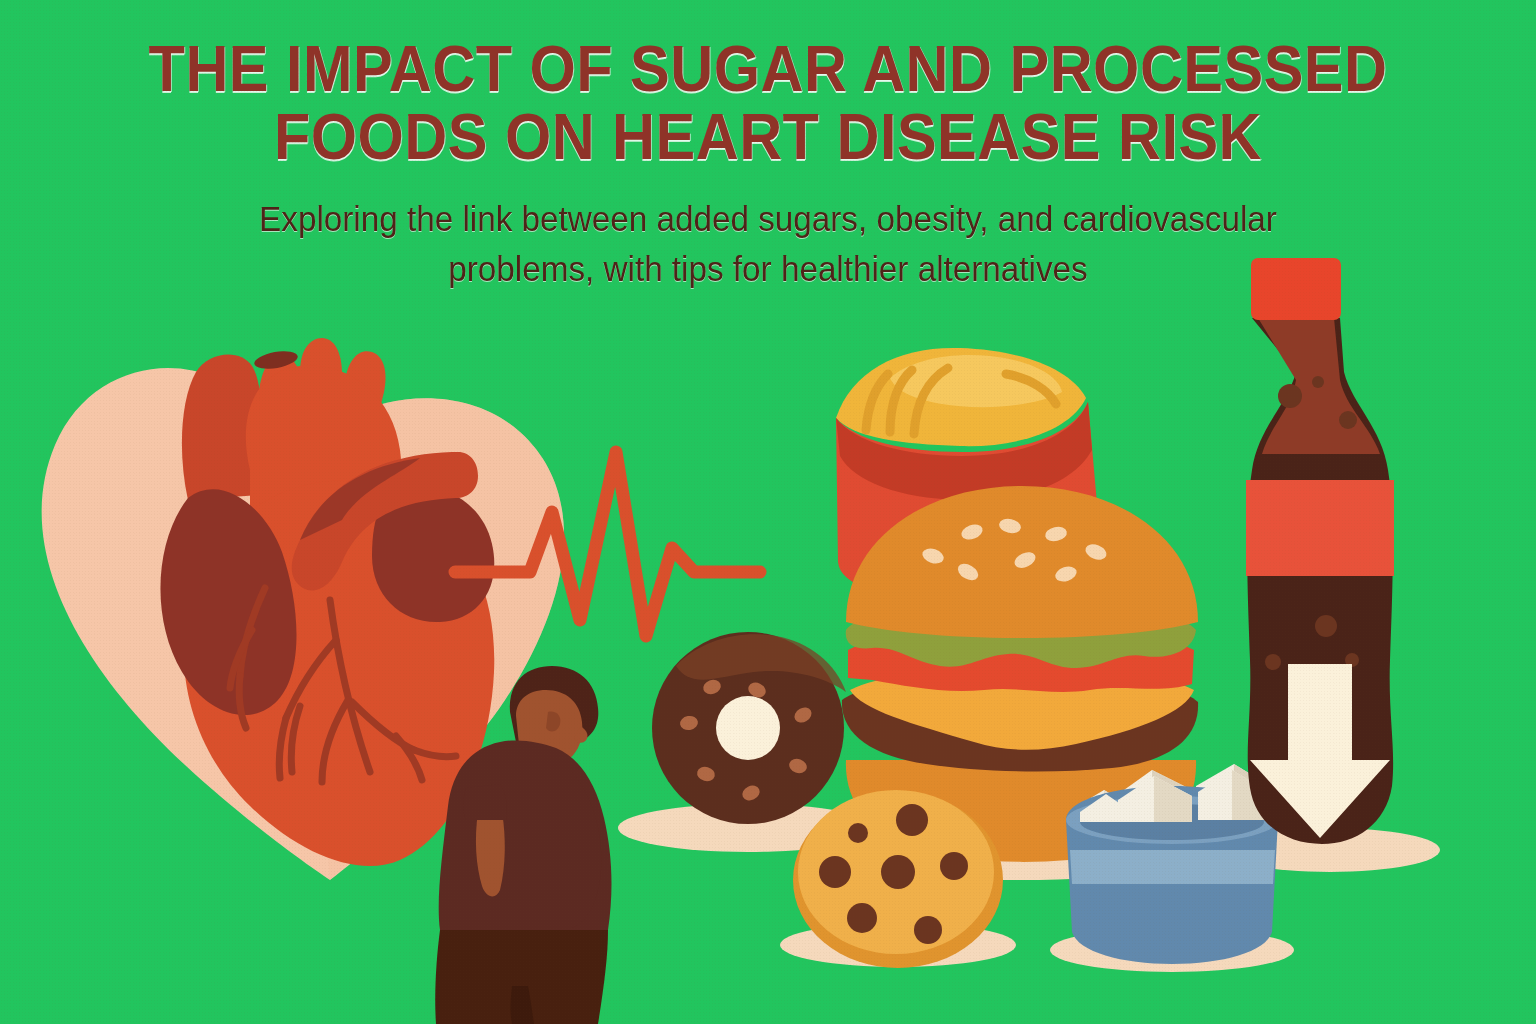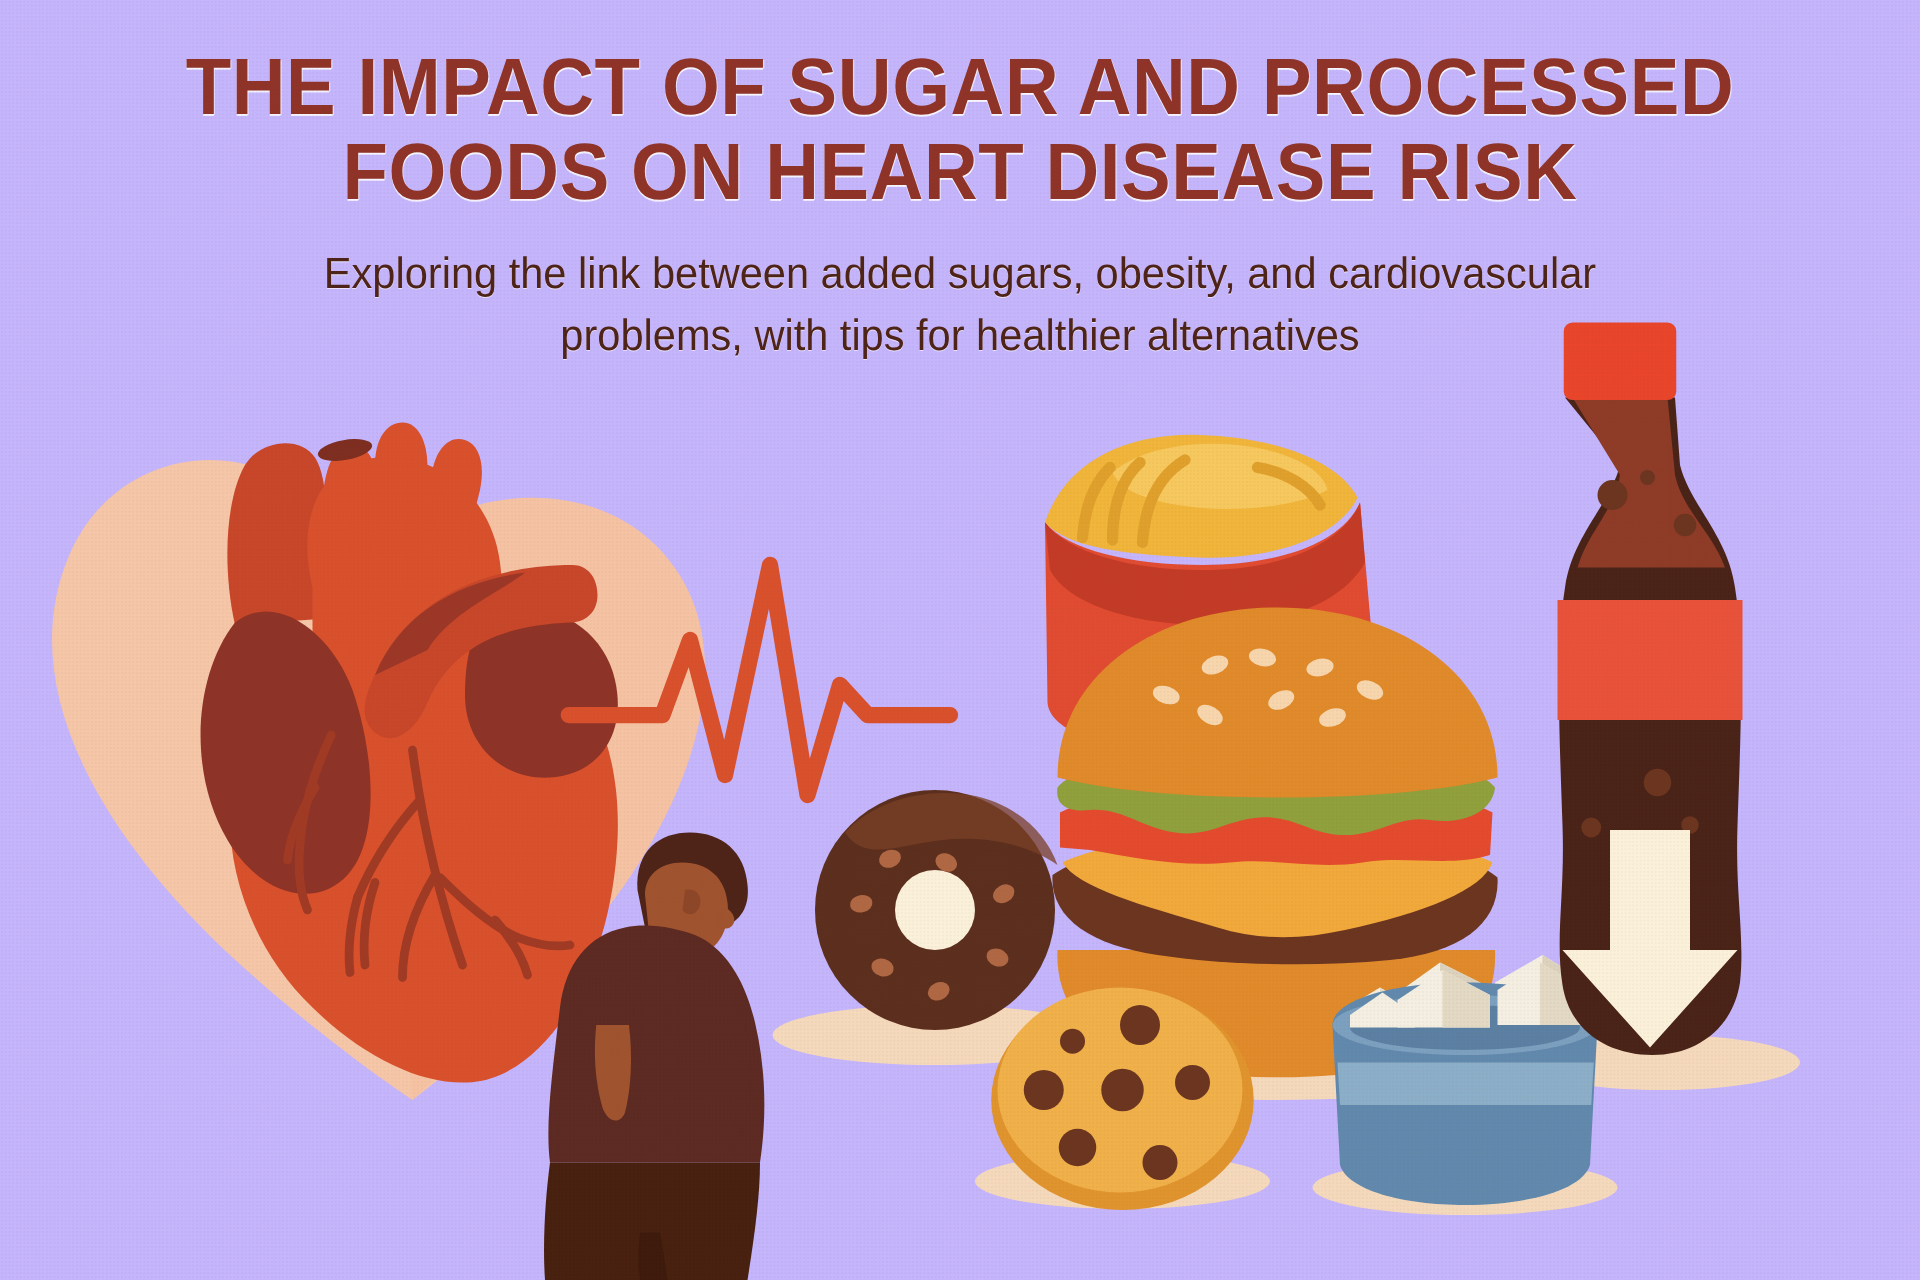--- a/index.html
+++ b/index.html
@@ -4,21 +4,21 @@
 <style>
   html, body {
     margin: 0;
     padding: 0;
     background: #faf0d8;
   }
   #poster {
     position: relative;
     width: 1536px;
     height: 1024px;
-    background: #c4b5fd;
+    background: #22c55e;
     overflow: hidden;
     font-family: "Liberation Sans", sans-serif;
   }
   
   #grain {
     position: absolute;
     inset: 0;
     pointer-events: none;
     opacity: .055;
     background-image:

